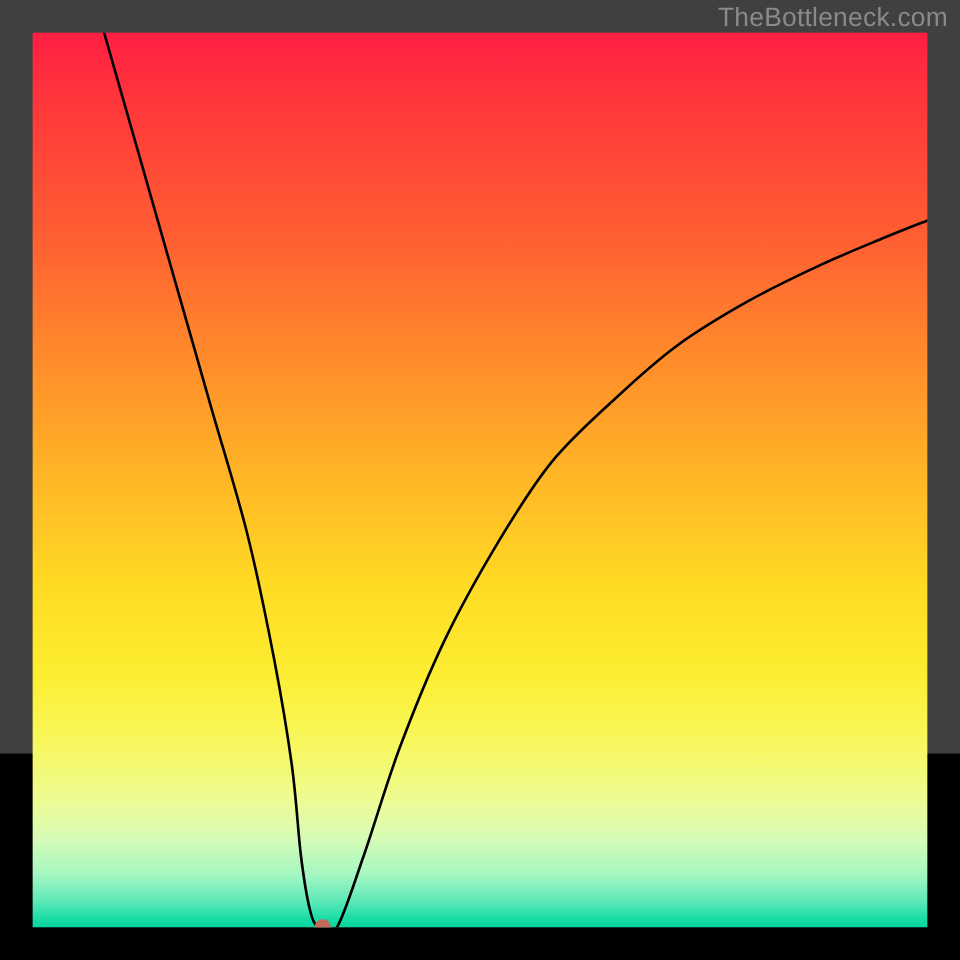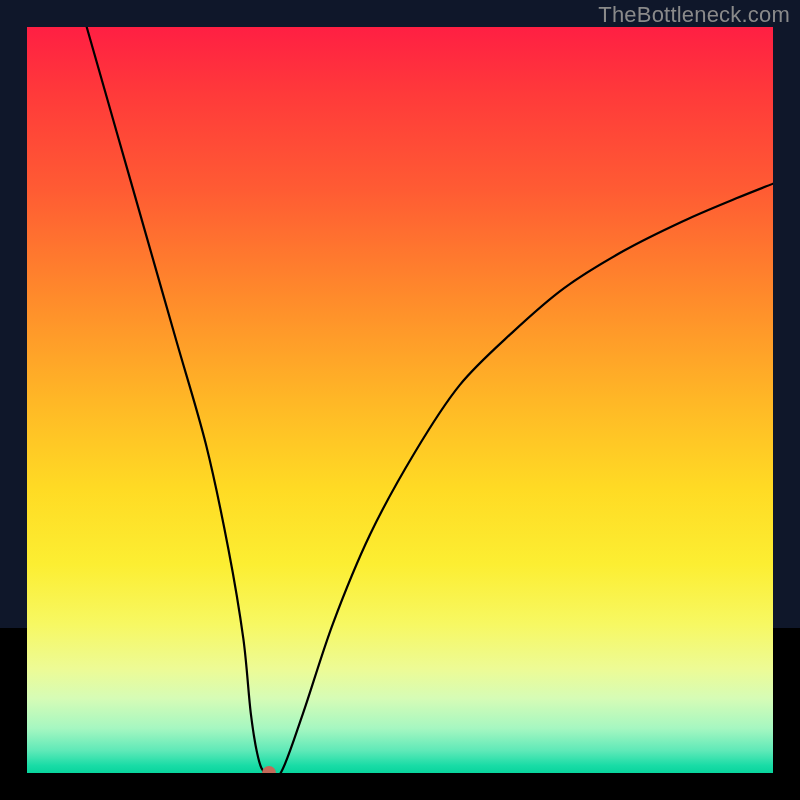--- a/index.html
+++ b/index.html
@@ -8,21 +8,21 @@
     width: 800px;
     height: 800px;
     background: #000;
     font-family: Arial, Helvetica, sans-serif;
     overflow: hidden;
   }
   .frame {
     position: relative;
     width: 800px;
     height: 628px;
-    background: #0f172a;
+    background: #404040;
     text-align: center;
   }
   .watermark {
     position: absolute;
     top: 2px;
     right: 10px;
     color: #8a8a8a;
     font-size: 22px;
     font-weight: 400;
     letter-spacing: 0.2px;

